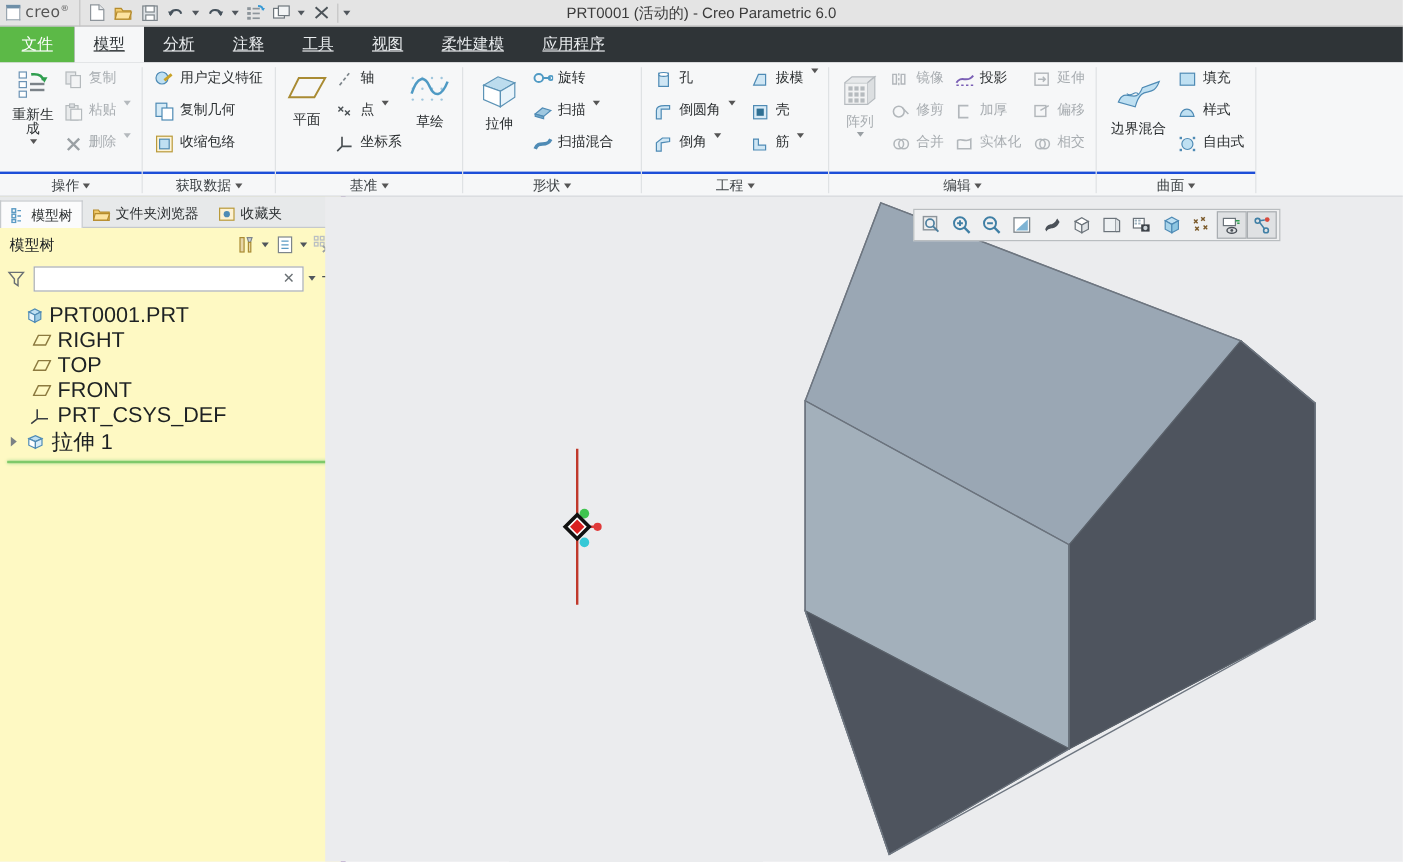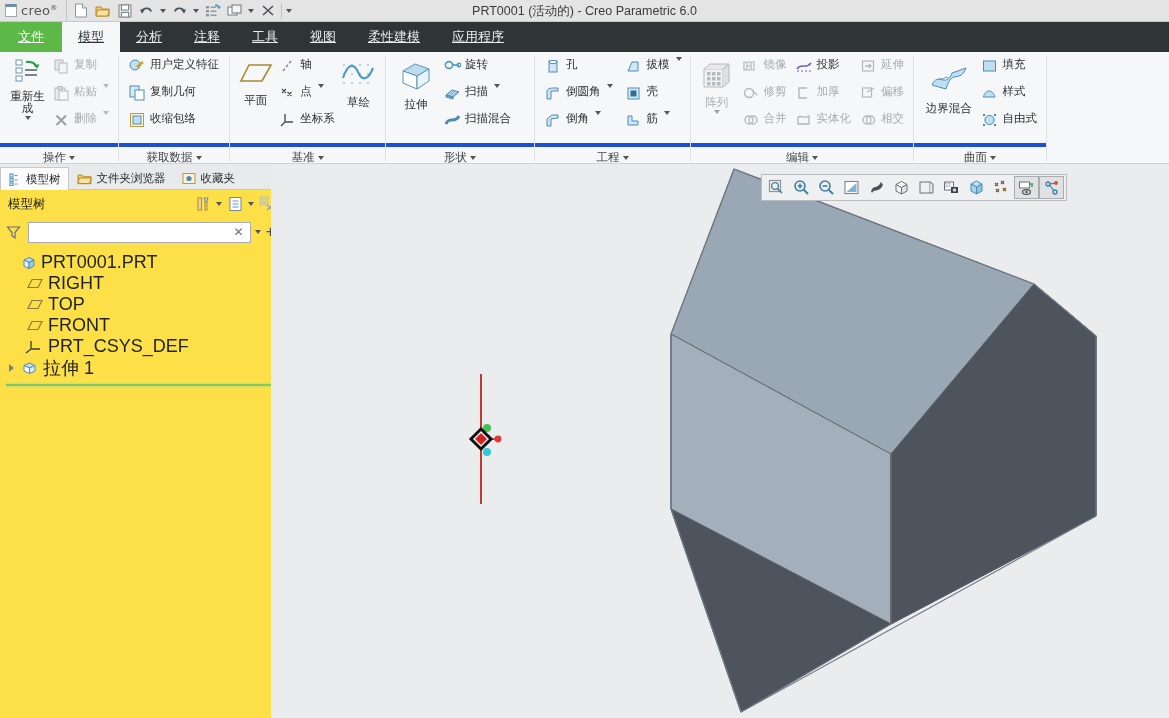--- a/index.html
+++ b/index.html
@@ -48,41 +48,41 @@
 
   
   .ribbon {
     height:112px; background:#f6f7f8; border-bottom:1px solid #cfd3d6;
     display:flex; align-items:stretch; position:relative;
   }
   .rgroup { position:relative; display:flex; flex-direction:column; height:112px; }
   .rgroup .gbody { flex:1; display:flex; align-items:flex-start; padding:4px 6px 0 6px; }
   .rgroup .glabel {
     height:21px; line-height:21px; text-align:center; font-size:11.5px; color:#3f4447;
-    border-top:4px solid #1d4ed8;
+    border-top:2px solid #1d4ed8;
   }
   .rgroup .glabel .caret { border-left:3px solid transparent; border-right:3px solid transparent; border-top:4px solid #555; display:inline-block; margin-left:3px; vertical-align:middle; }
   .gsep { width:1px; background:#dfe2e4; margin:4px 0 2px 0; }
 
   .bigbtn { width:52px; display:flex; flex-direction:column; align-items:center; padding-top:2px; }
   .bigbtn .lbl { font-size:11.5px; color:#2b2f31; margin-top:2px; text-align:center; line-height:12px;}
   .bigbtn .lbl.dis { color:#a8adb1; }
   .bigcaret { border-left:3px solid transparent; border-right:3px solid transparent; border-top:4px solid #555; display:block; margin:2px auto 0; }
 
   .scol { display:flex; flex-direction:column; gap:2px; padding-top:1px; }
   .sbtn { display:flex; align-items:flex-start; height:25px; padding:0 3px; gap:4px; white-space:nowrap; }
   .sbtn .lbl { font-size:11.5px; color:#2b2f31; }
   .sbtn.dis .lbl { color:#a8adb1; }
   .sbtn .caret { border-left:3px solid transparent; border-right:3px solid transparent; border-top:4px solid #555; display:inline-block; margin-left:2px; }
   .sbtn.dis .caret { border-top-color:#b4b9bd; }
   .ic { width:18px; height:18px; display:inline-flex; align-items:center; justify-content:center; flex:0 0 18px; }
   .ic svg { display:block; }
 
   
-  .leftpanel { position:absolute; left:0; top:164px; width:288px; bottom:0; background:#fde047; border-right:6px solid #4c1d95; }
+  .leftpanel { position:absolute; left:0; top:164px; width:288px; bottom:0; background:#fef9c3; border-right:4px solid #4c1d95; }
   .ptabs { height:26px; background:#e7e9ea; display:flex; align-items:flex-end; border-bottom:1px solid #c5c9cc; }
   .ptab { display:flex; align-items:center; gap:4px; height:23px; padding:0 7px; font-size:11.5px; color:#2b2f31; border:1px solid transparent; border-bottom:none;}
   .ptab.active { background:#fbfbfc; border-color:#c5c9cc; position:relative; top:1px; }
   .treehdr { height:28px; display:flex; align-items:center; padding:0 6px 0 8px; gap:4px; }
   .treehdr .ttl { font-size:12.5px; color:#1d2123; flex:1; }
   .hcaret { border-left:3px solid transparent; border-right:3px solid transparent; border-top:4px solid #50565c; display:inline-block; }
   .filterrow { height:28px; display:flex; align-items:center; padding:0 6px 0 2px; gap:4px; }
   .searchbox {
     flex:1; height:21px; background:#fff; border:1px solid #a9adb1; display:flex; align-items:center;
     padding:0 4px;

